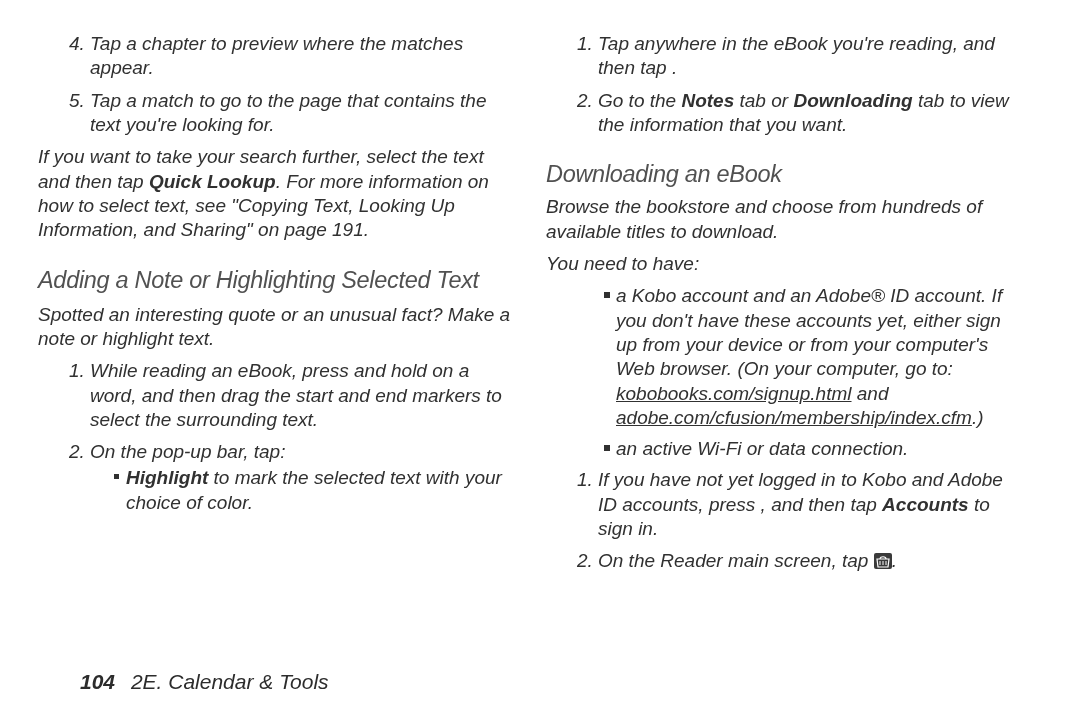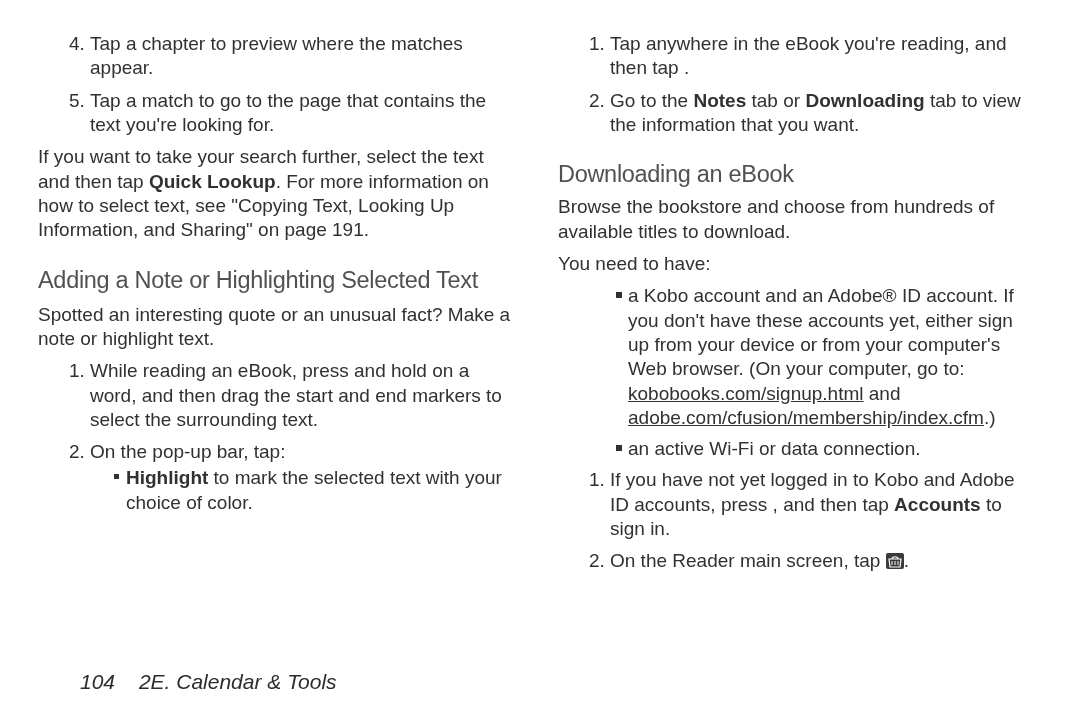--- a/index.html
+++ b/index.html
@@ -13,21 +13,22 @@
   }
   .page {
     box-sizing: border-box;
     width: 1080px;
     height: 720px;
     padding: 28px 38px 0 38px;
     position: relative;
   }
   .columns {
     display: flex;
-    gap: 40px;
+    gap: 28px;
+    font-style: italic;
   }
   .col {
     width: 480px;
     font-size: 19px;
     line-height: 1.28;
   }
   .heading {
     font-size: 23.5px;
     color: #515151;
     margin-top: 22px;
@@ -77,21 +78,21 @@
   .bold { font-weight: bold; }
   .link { text-decoration: underline; }
   .footer {
     position: absolute;
     bottom: 26px;
     left: 80px;
     font-style: italic;
     font-size: 21px;
     color: #2c2c2c;
   }
-  .footer .pn { font-weight: normal; margin-right: 18px; font-style: italic;}
+  .footer .pn { font-weight: bold; margin-right: 10px; font-style: italic;}
   .basket-icon {
     display: inline-block;
     vertical-align: -2px;
   }
 </style>
 </head>
 <body>
 
 <div class="page">
   <div class="columns">

